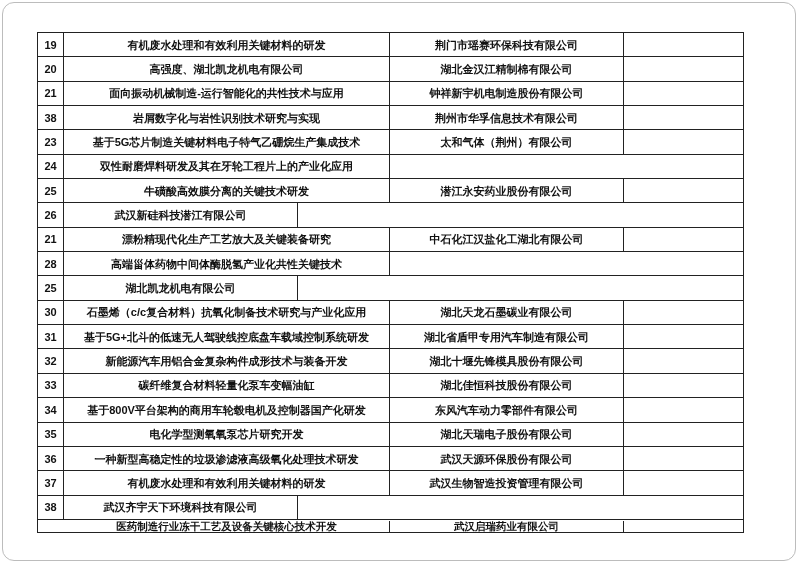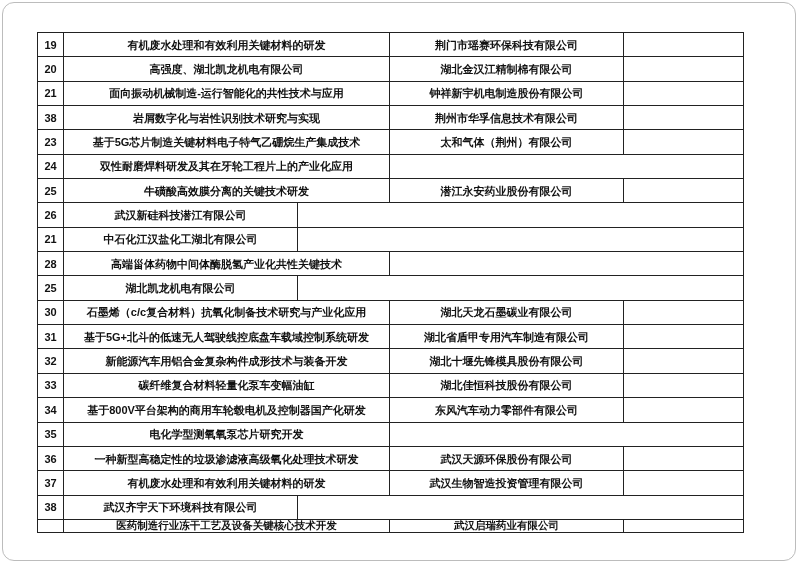--- a/index.html
+++ b/index.html
@@ -27,21 +27,21 @@
     border: 1px solid #222222;
     box-sizing: content-box;
     background: #ffffff;
   }
   .t-row {
     display: flex;
     height: 24.35px;
     border-bottom: 1px solid #222222;
     box-sizing: border-box;
   }
-  .t-row:last-child { border-bottom: none; }
+  .t-row:last-child { border-bottom: none; align-items: flex-end; }
   .t-row.short {
     height: 12px;
   }
   .cell {
     box-sizing: border-box;
     border-right: 1px solid #222222;
     display: flex;
     align-items: center;
     justify-content: center;
     font-size: 11px;
@@ -104,20 +104,21 @@
         <div class="cell col-company">潜江永安药业股份有限公司</div>
         <div class="cell col-extra"></div>
       </div>
       <div class="t-row">
         <div class="cell col-no">26</div>
         <div class="cell col-company">武汉新硅科技潜江有限公司</div>
         <div class="cell col-extra"></div>
       </div>
       <div class="t-row">
         <div class="cell col-no">21</div>
+        <div class="cell col-title">漂粉精现代化生产工艺放大及关键装备研究</div>
         <div class="cell col-company">中石化江汉盐化工湖北有限公司</div>
         <div class="cell col-extra"></div>
       </div>
       <div class="t-row">
         <div class="cell col-no">28</div>
         <div class="cell col-title">高端甾体药物中间体酶脱氢产业化共性关键技术</div>
         <div class="cell col-extra"></div>
       </div>
       <div class="t-row">
         <div class="cell col-no">25</div>
@@ -150,20 +151,21 @@
       </div>
       <div class="t-row">
         <div class="cell col-no">34</div>
         <div class="cell col-title">基于800V平台架构的商用车轮毂电机及控制器国产化研发</div>
         <div class="cell col-company">东风汽车动力零部件有限公司</div>
         <div class="cell col-extra"></div>
       </div>
       <div class="t-row">
         <div class="cell col-no">35</div>
         <div class="cell col-title">电化学型测氧氧泵芯片研究开发</div>
+        <div class="cell col-company">湖北天瑞电子股份有限公司</div>
         <div class="cell col-extra"></div>
       </div>
       <div class="t-row">
         <div class="cell col-no">36</div>
         <div class="cell col-title">一种新型高稳定性的垃圾渗滤液高级氧化处理技术研发</div>
         <div class="cell col-company">武汉天源环保股份有限公司</div>
         <div class="cell col-extra"></div>
       </div>
       <div class="t-row">
         <div class="cell col-no">37</div>

